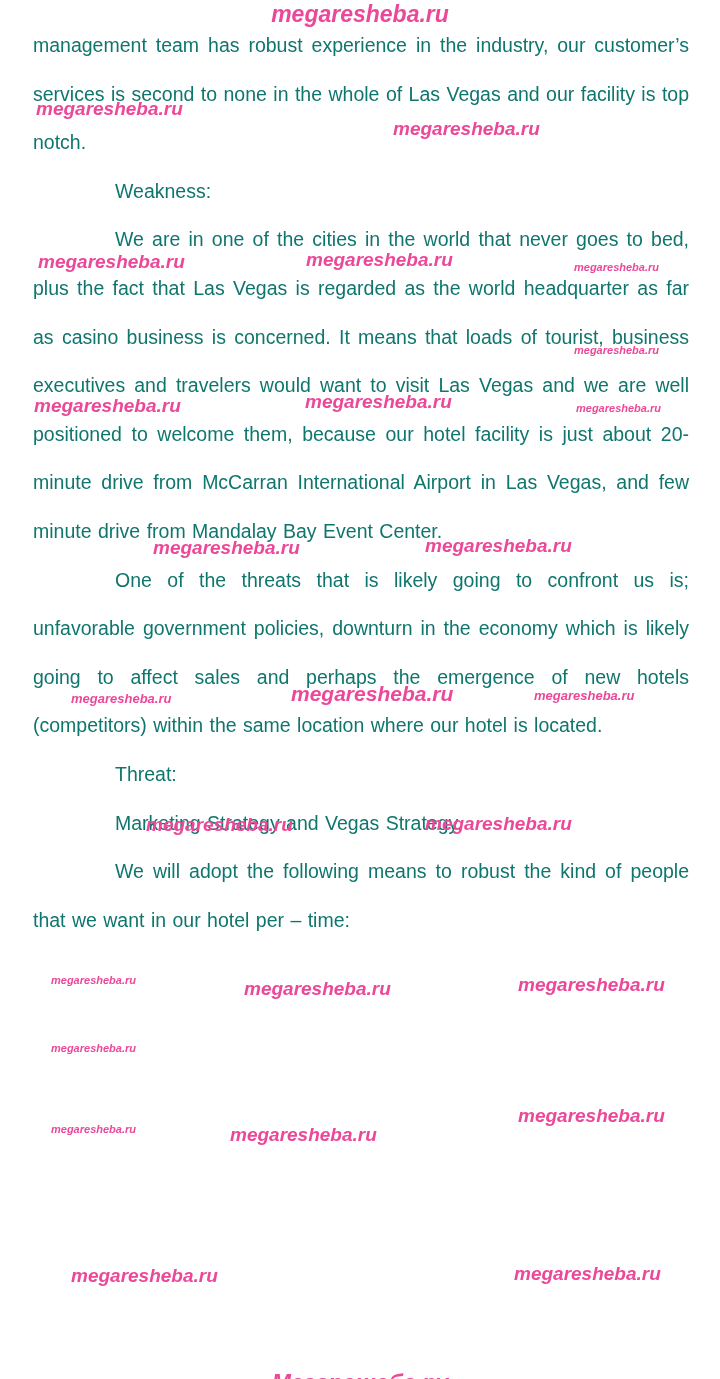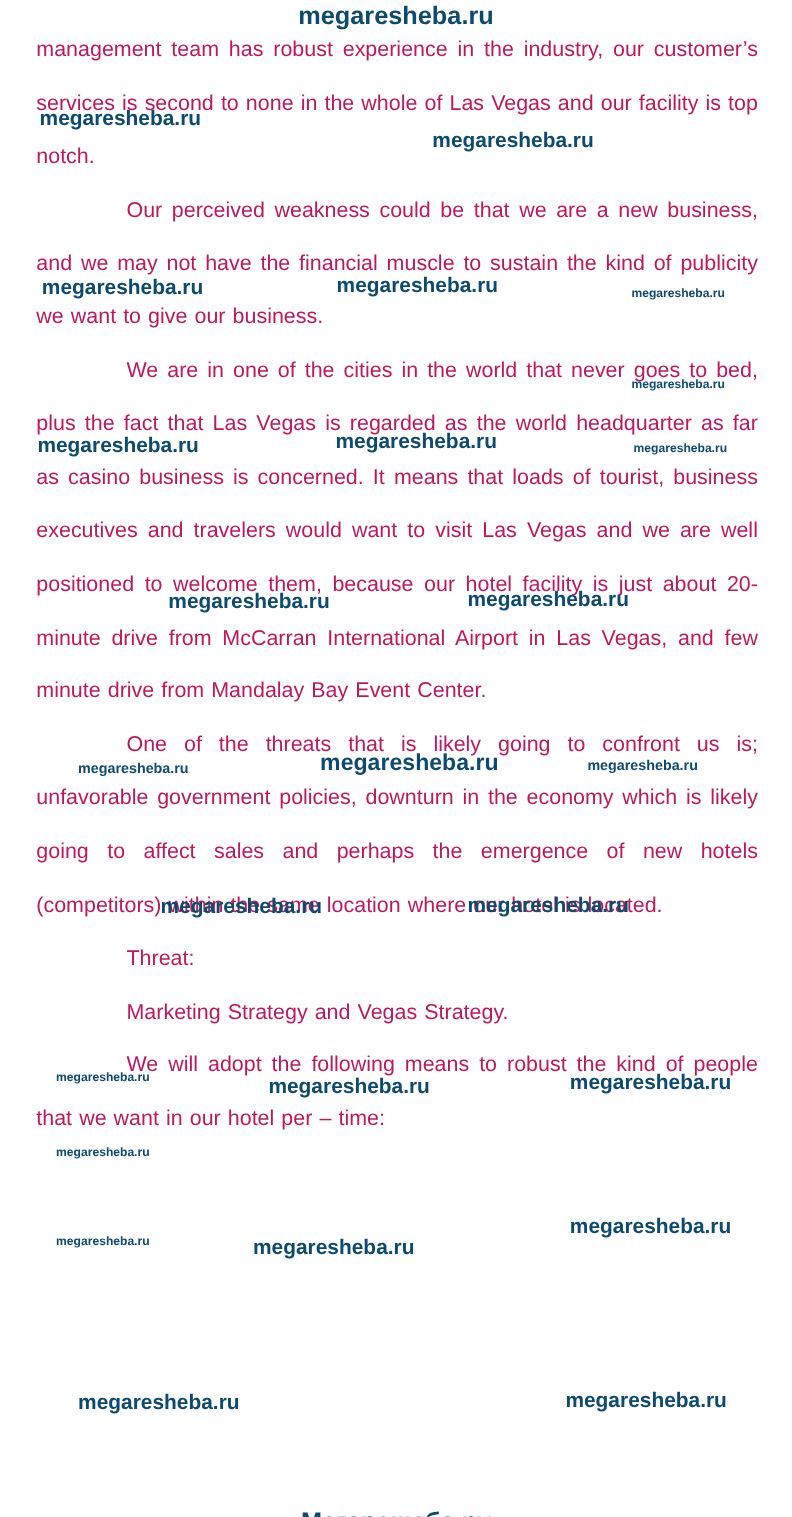--- a/index.html
+++ b/index.html
@@ -21,49 +21,50 @@
     top: 21px;
     width: 656px;
     z-index: 1;
   }
   .content p {
     margin: 0;
     font-size: 19.5px;
     line-height: 48.6px;
     text-align: justify;
     text-indent: 82px;
-    color: #be185d;
+    color: #0f766e;
     word-spacing: 1px;
   }
   .content p.noindent { text-indent: 0; }
   .wm {
     position: absolute;
     font-weight: 700;
-    color: #0c4a6e;
+    color: #ec4899;
     white-space: nowrap;
     z-index: 5;
     line-height: 1.1;
+    font-style: italic;
   }
   .wm-xl { font-size: 23px; }
   .wm-lg { font-size: 21px; }
   .wm-md { font-size: 19px; }
   .wm-sm { font-size: 13px; }
   .wm-xs { font-size: 11px; }
   .wm-center { left: 0; width: 720px; text-align: center; }
 </style>
 </head>
 <body>
 
 <div class="page">
 
   <div class="wm wm-xl wm-center" style="top:2px">megaresheba.ru</div>
 
   <div class="content">
     <p class="noindent">management team has robust experience in the industry, our customer’s services is second to none in the whole of Las Vegas and our facility is top notch.</p>
-    <p>Our perceived weakness could be that we are a new business, and we may not have the financial muscle to sustain the kind of publicity we want to give our business.</p>
+    <p>Weakness:</p>
     <p>We are in one of the cities in the world that never goes to bed, plus the fact that Las Vegas is regarded as the world headquarter as far as casino business is concerned. It means that loads of tourist, business executives and travelers would want to visit Las Vegas and we are well positioned to welcome them, because our hotel facility is just about 20-minute drive from McCarran International Airport in Las Vegas, and few minute drive from Mandalay Bay Event Center.</p>
     <p>One of the threats that is likely going to confront us is; unfavorable government policies, downturn in the economy which is likely going to affect sales and perhaps the emergence of new hotels (competitors) within the same location where our hotel is located.</p>
     <p>Threat:</p>
     <p>Marketing Strategy and Vegas Strategy.</p>
     <p>We will adopt the following means to robust the kind of people that we want in our hotel per – time:</p>
   </div>
 
   <div class="wm wm-md" style="left:36px;top:99px">megaresheba.ru</div>
   <div class="wm wm-md" style="left:393px;top:119px">megaresheba.ru</div>
   <div class="wm wm-md" style="left:38px;top:252px">megaresheba.ru</div>

